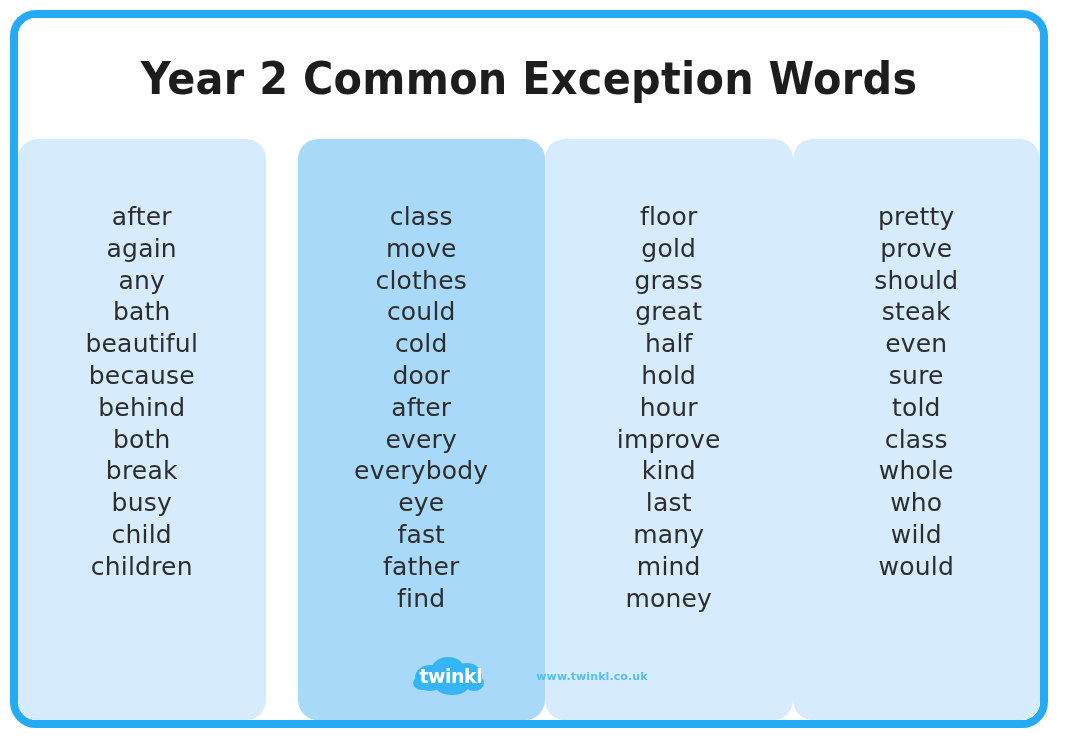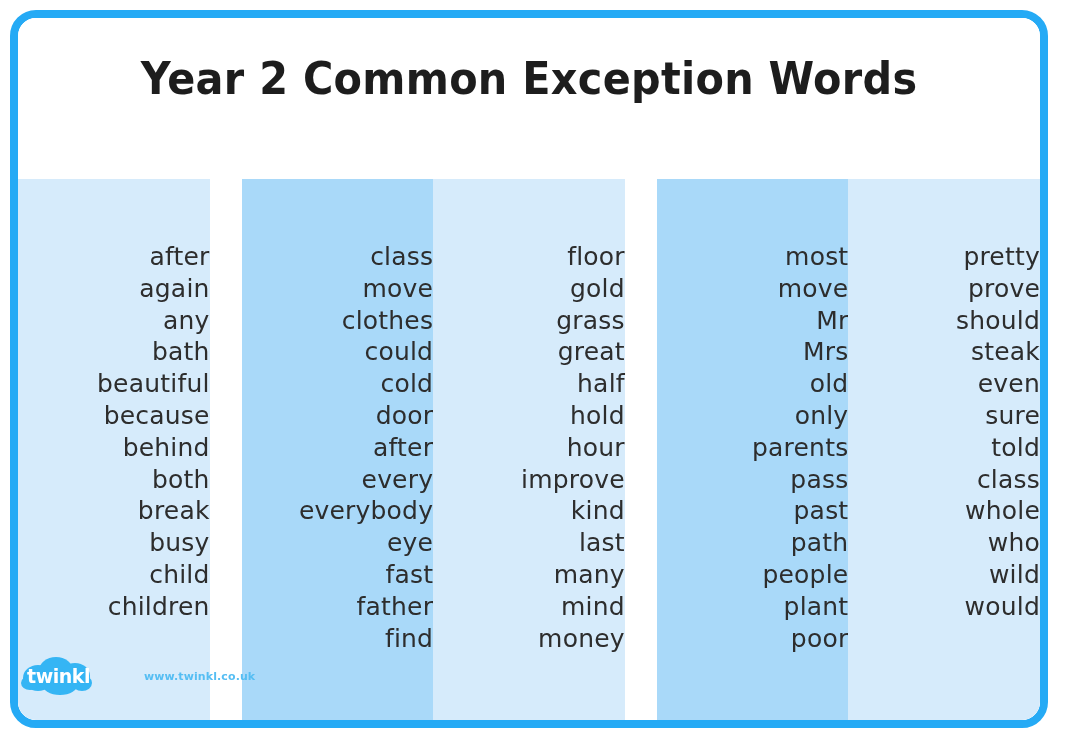--- a/index.html
+++ b/index.html
@@ -31,21 +31,20 @@
     position: absolute;
     left: 0;
     top: 0;
     right: 0;
     bottom: 0;
     border-radius: 18px;
     overflow: hidden;
     background: #ffffff;
     display: flex;
     flex-direction: column;
-    gap: 40px;
   }
 
   #title-bar {
     height: 121px;
     min-height: 121px;
     background: #ffffff;
     display: flex;
     align-items: center;
     justify-content: center;
   }
@@ -68,21 +67,22 @@
     align-items: stretch;
     position: relative;
   }
 
   .word-column {
     flex: 1 1 0;
     padding-top: 62px;
     box-sizing: border-box;
     display: flex;
     flex-direction: column;
-    align-items: flex-end;
+    align-items: center;
+    border-radius: 20px;
   }
 
   .word-column.light { background: #D6EBFB; }
   .word-column.dark  { background: #A9D9F9; margin-left: 32px; }
 
   .word {
     font-family: "DejaVu Sans", sans-serif;
     font-size: 25px;
     line-height: 31.8px;
     color: #2d2d2d;
@@ -91,20 +91,21 @@
     letter-spacing: 0.2px;
   }
 
   #footer-logo {
     position: absolute;
     left: 0;
     right: 0;
     bottom: 24px;
     display: flex;
     align-items: center;
+    justify-content: center;
     gap: 10px;
     pointer-events: auto;
   }
 
   .logo-wrap {
     position: relative;
     width: 80px;
     height: 40px;
   }
 
@@ -186,35 +187,20 @@
           <div class="word">half</div>
           <div class="word">hold</div>
           <div class="word">hour</div>
           <div class="word">improve</div>
           <div class="word">kind</div>
           <div class="word">last</div>
           <div class="word">many</div>
           <div class="word">mind</div>
           <div class="word">money</div>
         </div>
-        <div class="word-column dark">
-          <div class="word">most</div>
-          <div class="word">move</div>
-          <div class="word">Mr</div>
-          <div class="word">Mrs</div>
-          <div class="word">old</div>
-          <div class="word">only</div>
-          <div class="word">parents</div>
-          <div class="word">pass</div>
-          <div class="word">past</div>
-          <div class="word">path</div>
-          <div class="word">people</div>
-          <div class="word">plant</div>
-          <div class="word">poor</div>
-        </div>
         <div class="word-column light">
           <div class="word">pretty</div>
           <div class="word">prove</div>
           <div class="word">should</div>
           <div class="word">steak</div>
           <div class="word">even</div>
           <div class="word">sure</div>
           <div class="word">told</div>
           <div class="word">class</div>
           <div class="word">whole</div>

